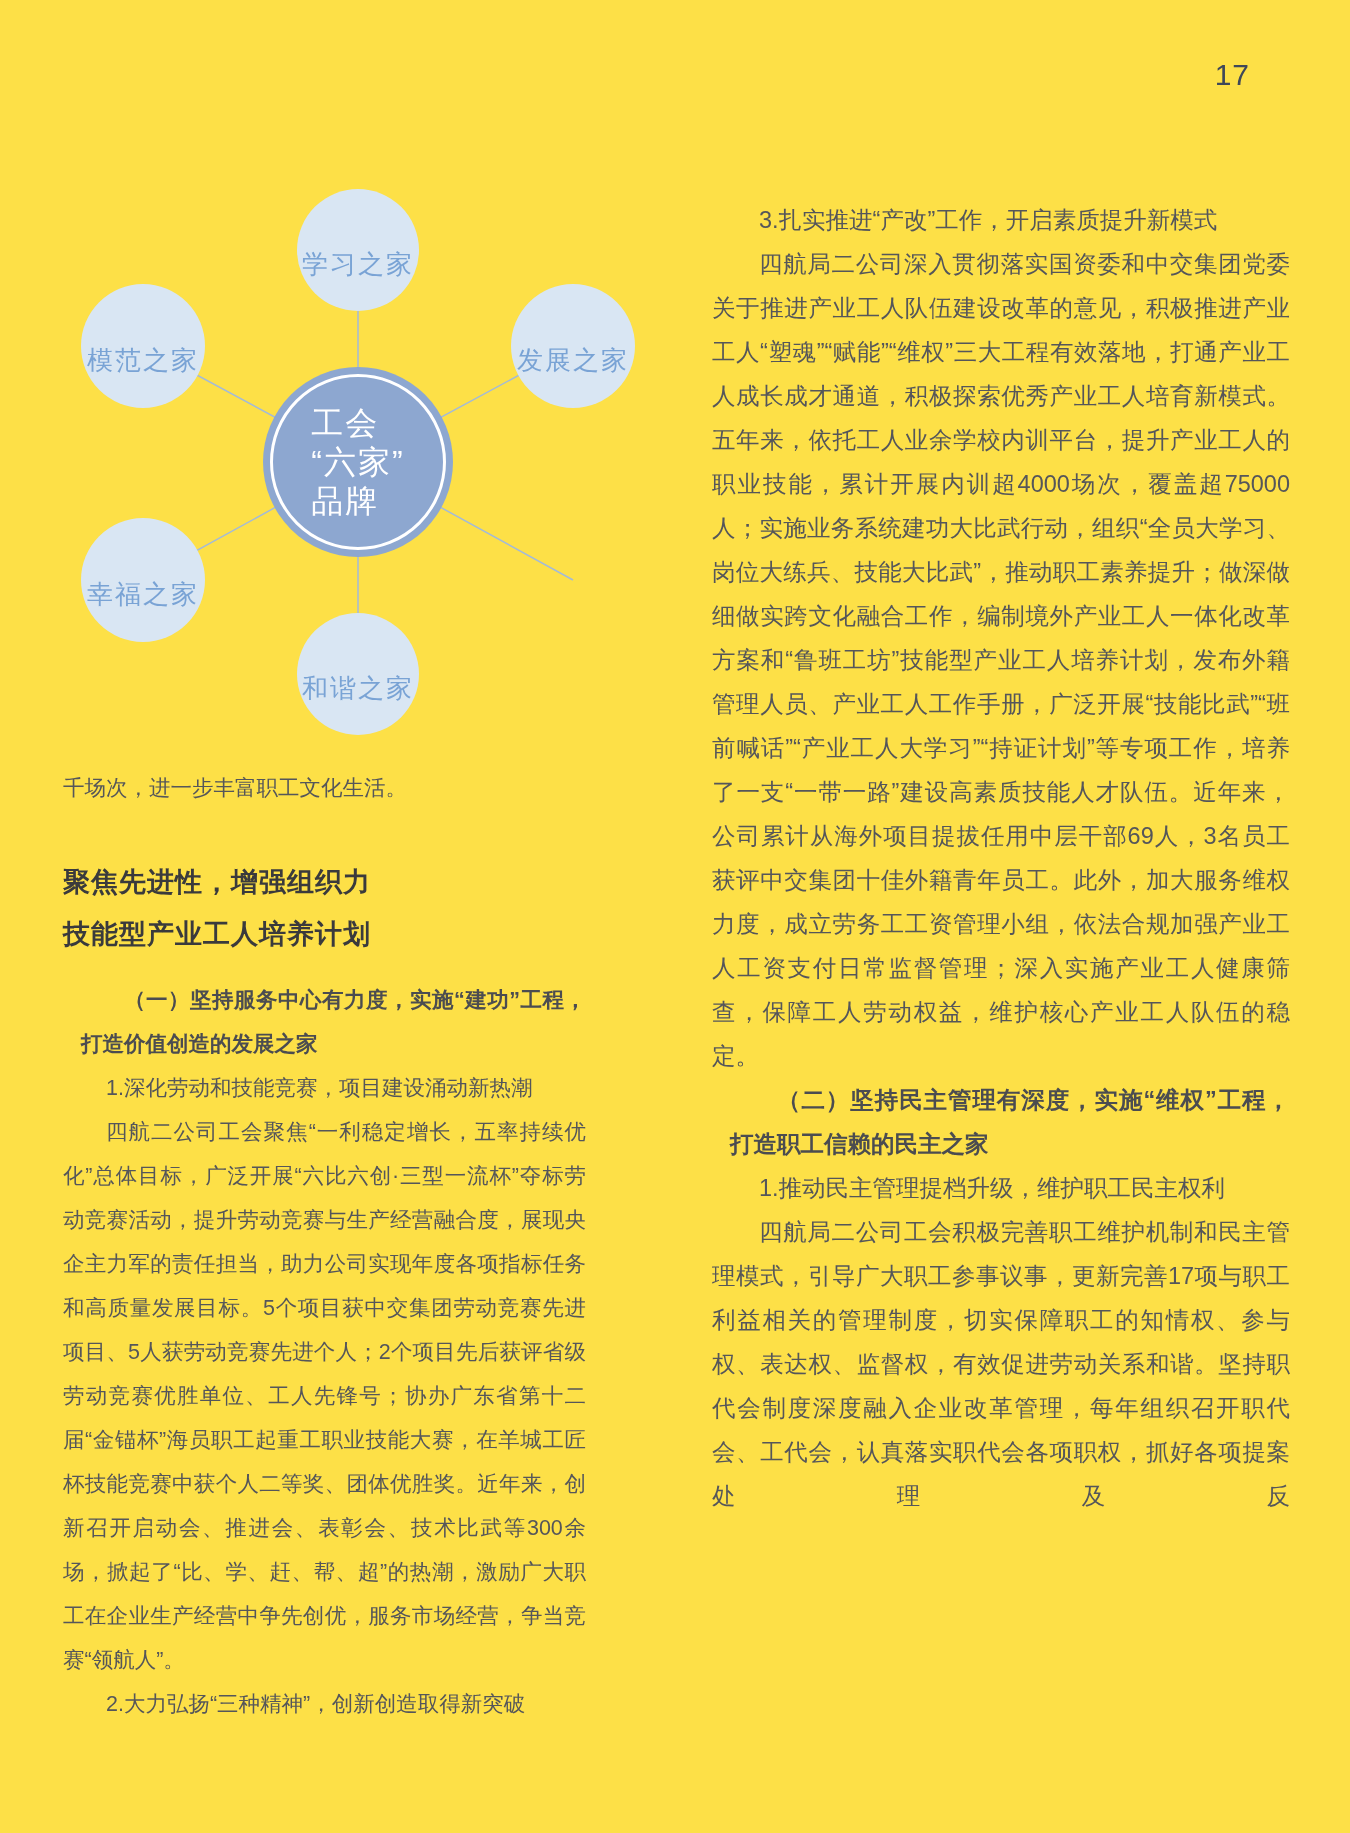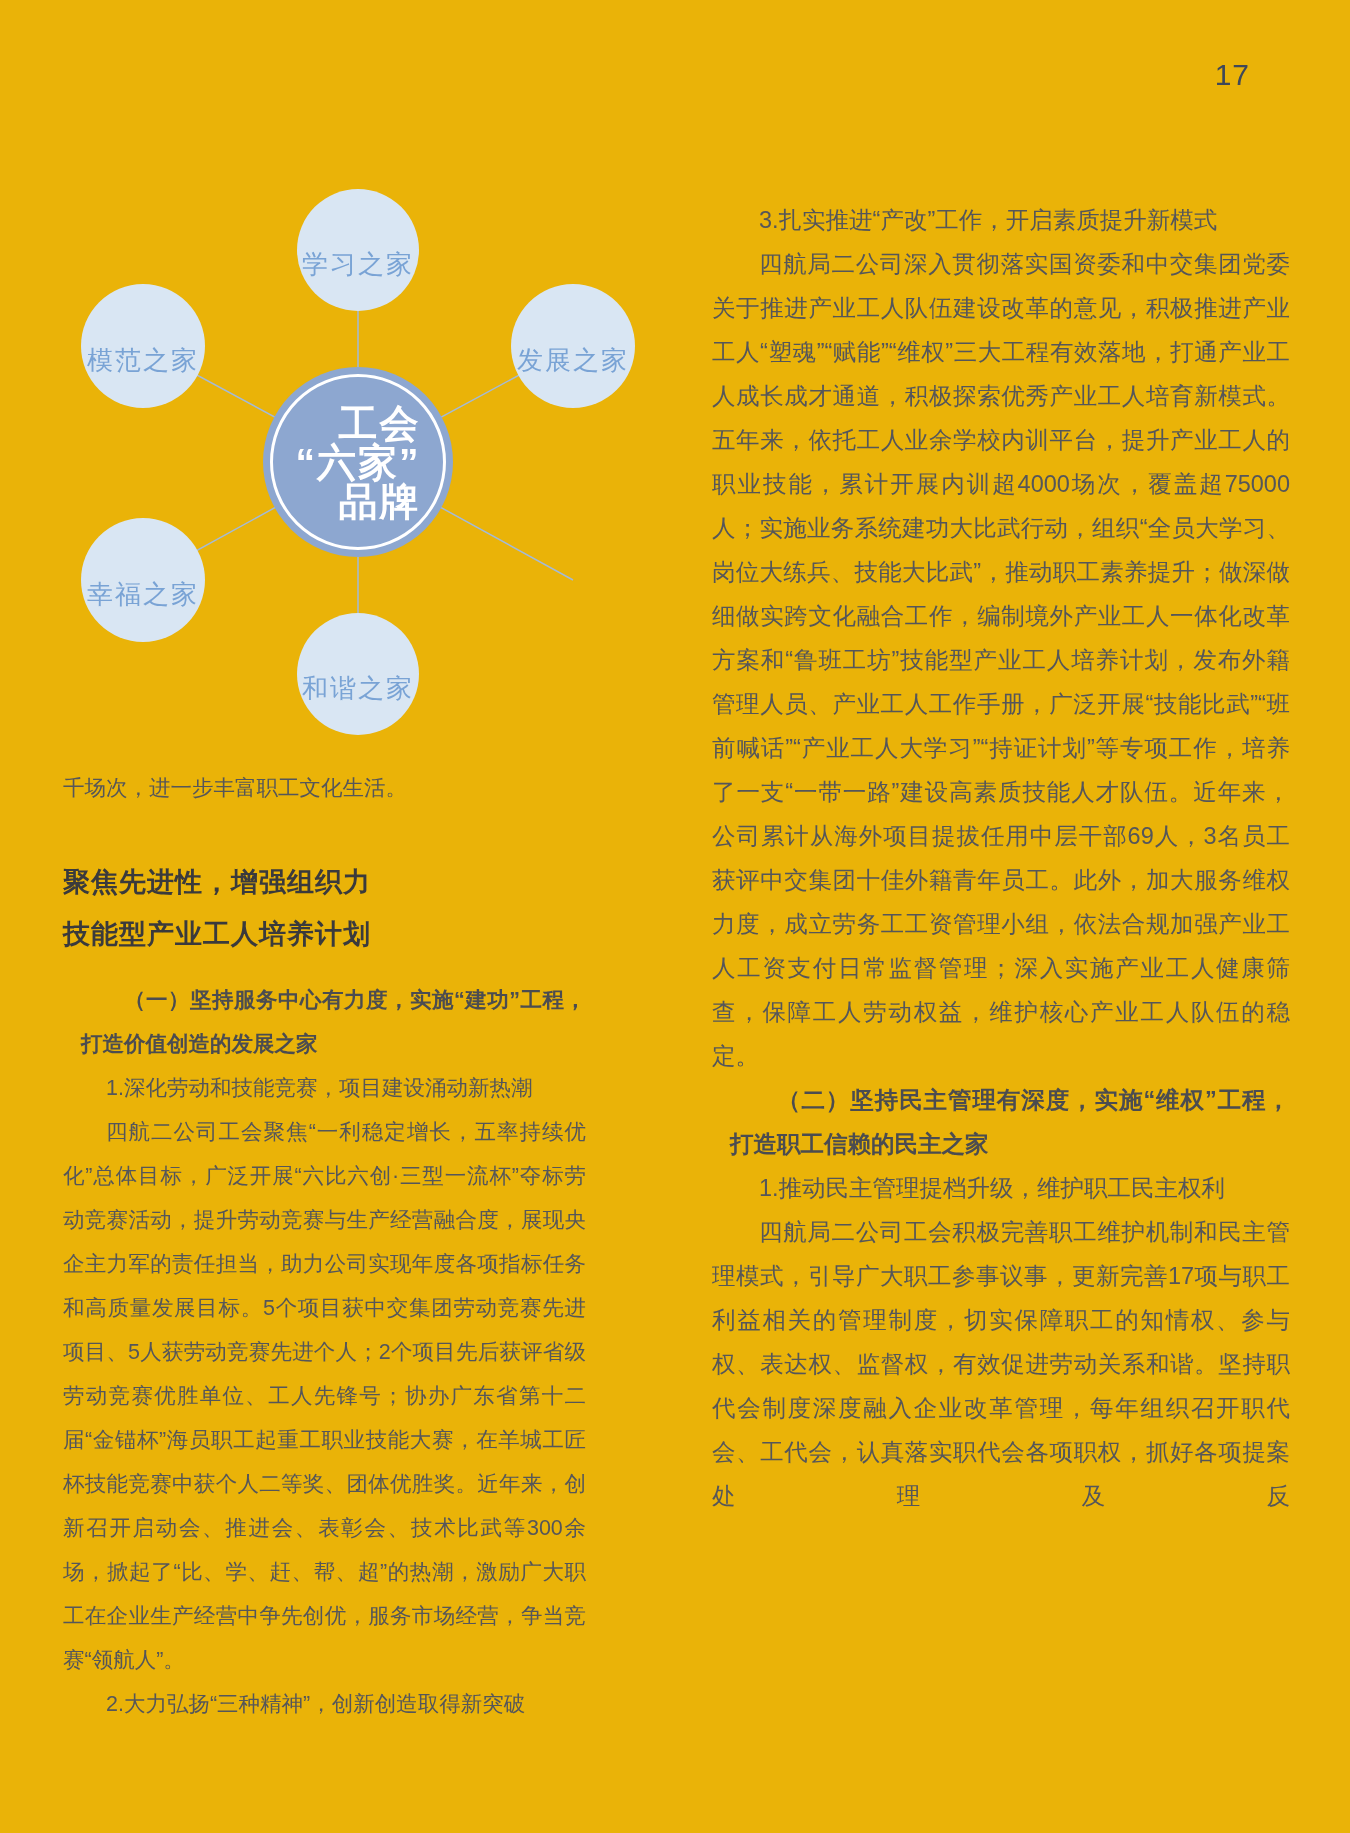--- a/index.html
+++ b/index.html
@@ -1,21 +1,21 @@
 <!DOCTYPE html>
 <html><head>
 <meta charset="utf-8">
 <style>
   * { margin:0; padding:0; box-sizing:border-box; }
   html,body { background:#e8e8e8; }
   .page {
     position:relative;
     width:1350px; height:1833px;
     margin:0 auto;
-    background:#eab308;
+    background:#fde047;
     font-family:"Liberation Sans", sans-serif;
     overflow:hidden;
   }
 
   
   .page-number {
     position:absolute; top:58px; right:100px;
     font-size:30px; color:#3f4859; letter-spacing:1px;
   }
 
@@ -33,22 +33,22 @@
   .node-center {
     position:absolute; border-radius:50%;
     background:#8da7d0;
     display:flex; align-items:center; justify-content:center;
   }
   .node-center .ring {
     position:absolute; left:7px; top:7px; right:7px; bottom:7px;
     border:3px solid #ffffff; border-radius:50%;
   }
   .center-text {
-    position:relative; text-align:right;
-    color:#ffffff; font-size:39px; font-weight:bold; line-height:39px;
+    position:relative; text-align:left;
+    color:#ffffff; font-size:32px; font-weight:normal; line-height:39px;
     letter-spacing:2px;
   }
 
   
   .col { position:absolute; color:#55565a; }
   .col-left  { left:63px;  top:766px; width:523px; font-size:21.5px; line-height:44px; }
   .col-right { left:712px; top:198px; width:578px; font-size:23.5px; line-height:44px; }
 
   .col p { text-align:justify; }
   p.cont { text-indent:0; }

